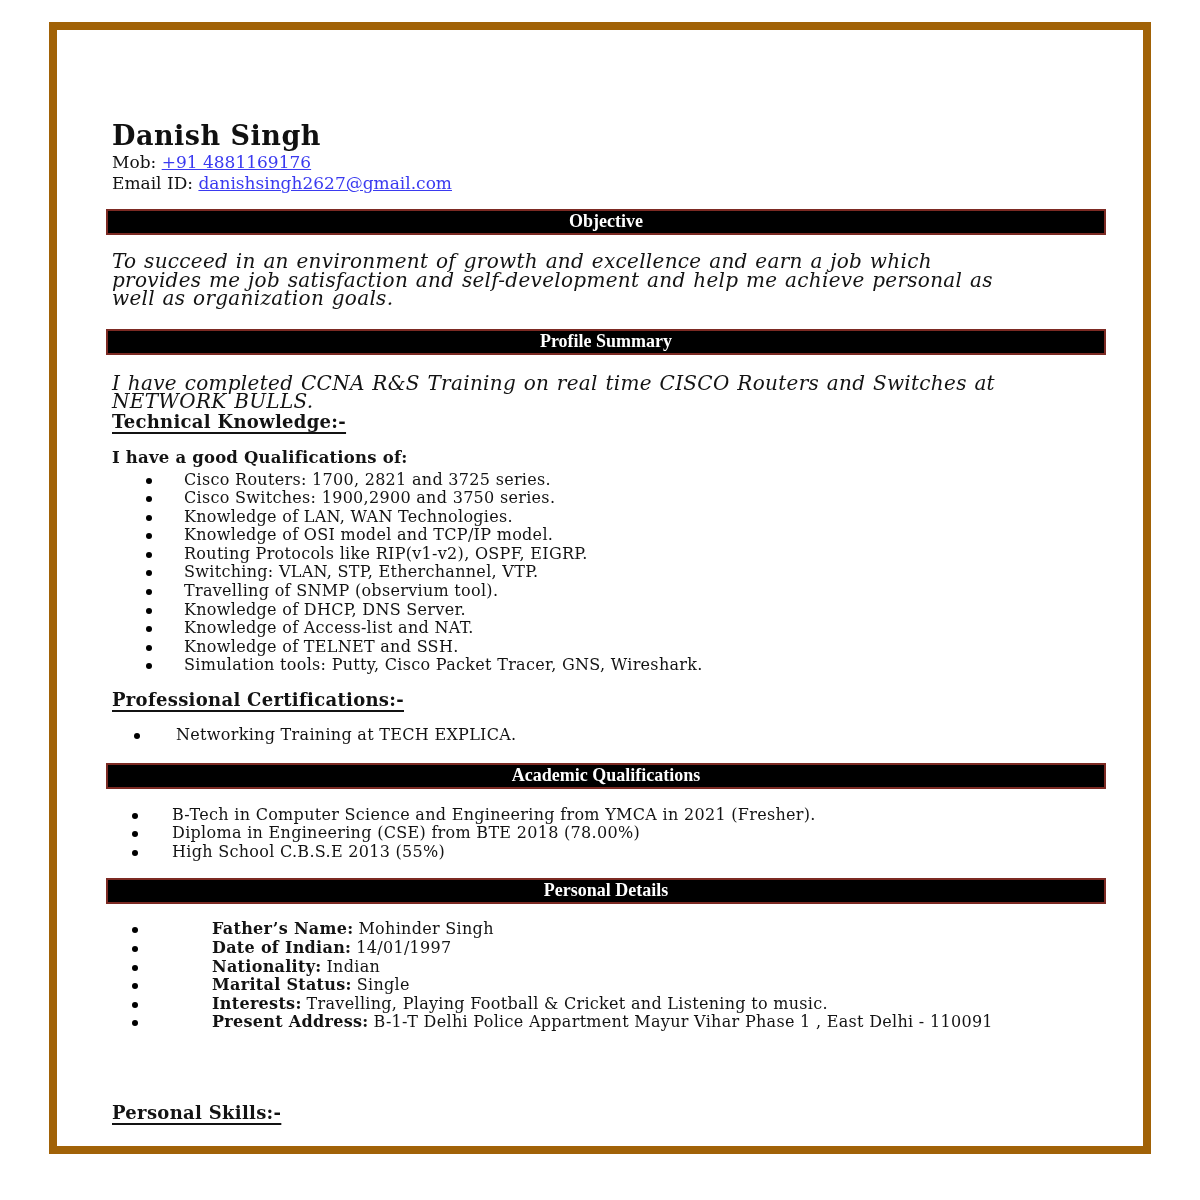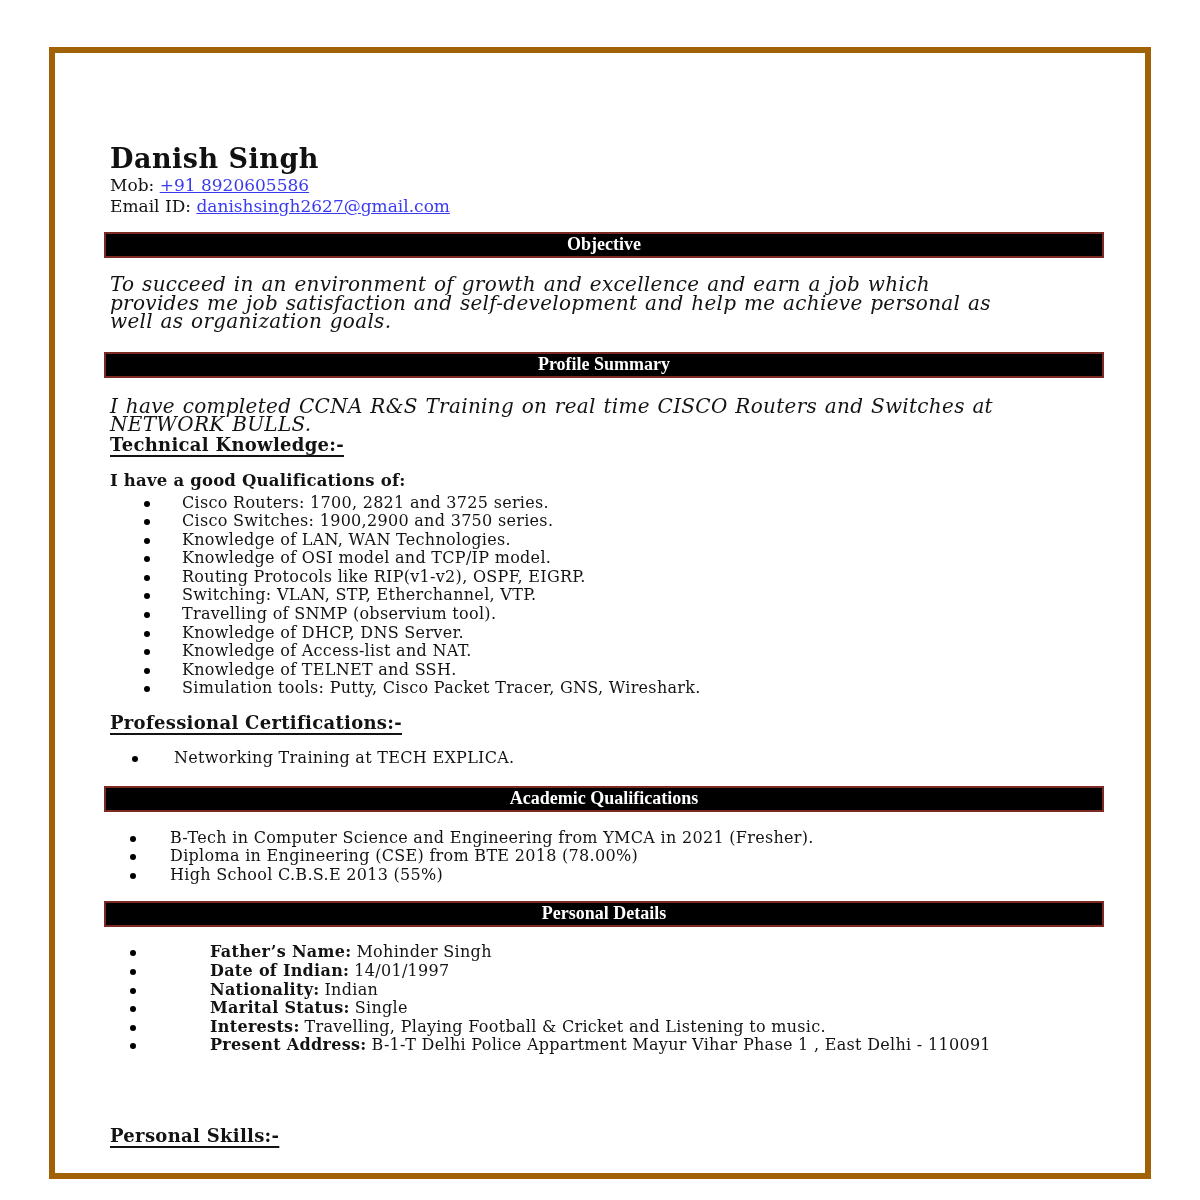--- a/index.html
+++ b/index.html
@@ -10,23 +10,23 @@
   * { margin: 0; padding: 0; box-sizing: border-box; }
   html, body {
     width: 1200px; height: 1200px;
     background: #ffffff;
     font-family: "DejaVu Serif", serif;
     color: #131313;
     overflow: hidden;
   }
   .page {
     position: absolute;
-    left: 49px; top: 47px;
+    left: 49px; top: 22px;
     width: 1102px; height: 1132px;
-    border: 6px solid #a16207;
+    border: 8px solid #a16207;
     background: #ffffff;
   }
   .content {
     position: absolute;
     left: 49px; top: 0;
     width: 1000px;
   }
   .pad { padding-left: 6px; padding-right: 2px; }
 
   .name {
@@ -126,21 +126,21 @@
 </head>
 <body>
 
 <div class="page">
   <div class="content">
 
     <div class="name pad">Danish Singh</div>
 
     <div class="contact-line pad">
       <span>Mob:</span>
-      <a>+91 8920605586</a>
+      <a>+91 4881169176</a>
     </div>
 
     <div class="contact-line pad">
       <span>Email ID:</span>
       <a>danishsingh2627@gmail.com</a>
     </div>
 
     <div class="section-bar">Objective</div>
 
     <div class="para para-objective pad">To succeed in an environment of growth and excellence and earn a job which provides me job satisfaction and self-development and help me achieve personal as well as organization goals.</div>

